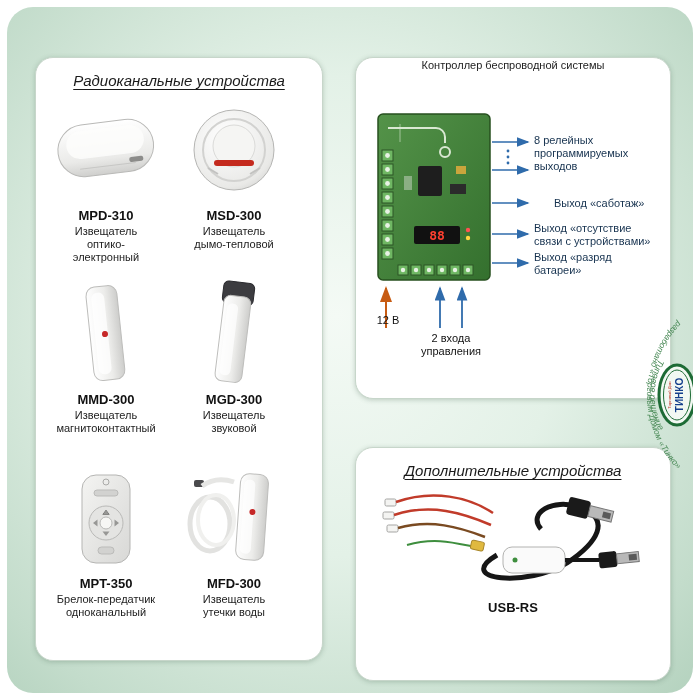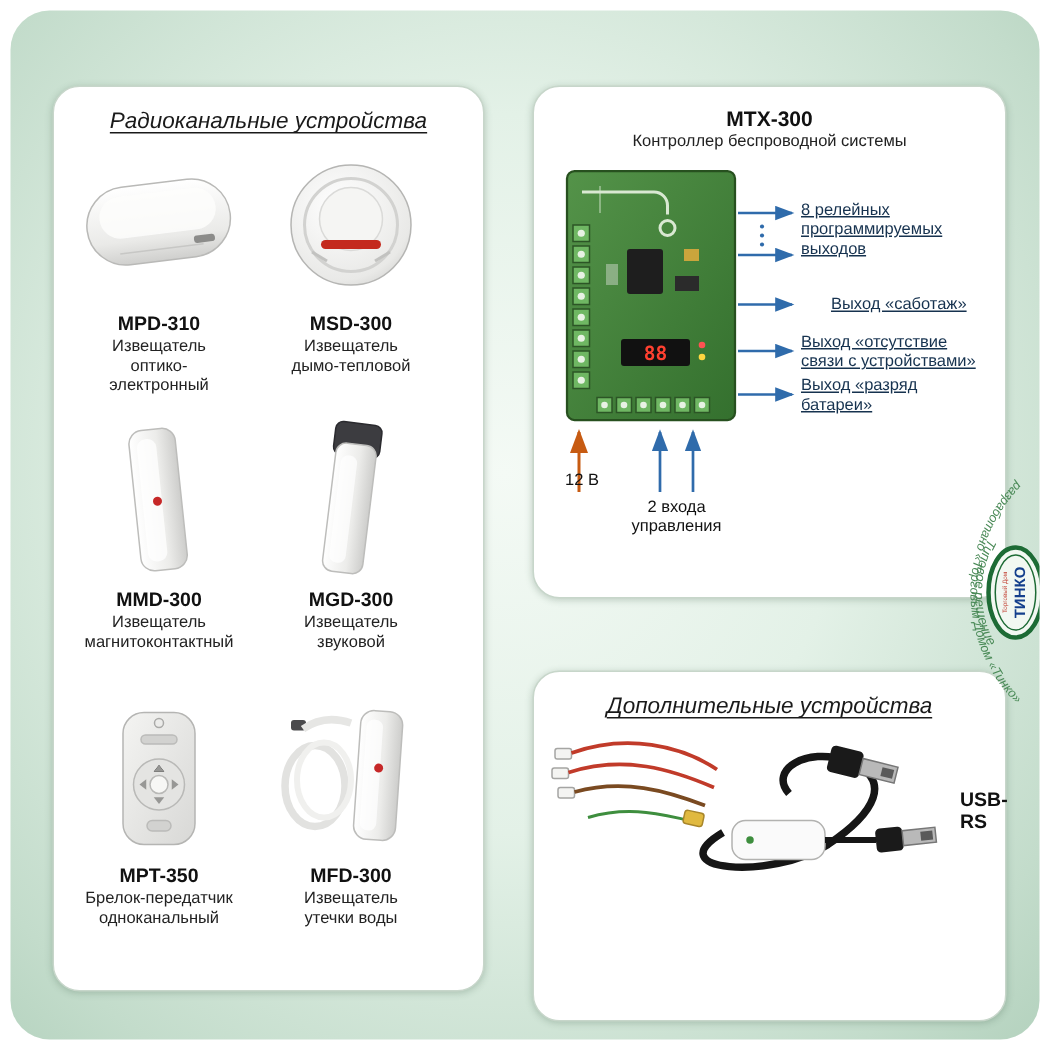--- a/index.html
+++ b/index.html
@@ -14,23 +14,23 @@
   .panel-title{font-style:italic;font-size:15px;text-align:center;margin-top:14px;color:#1a1a1a;}
   .panel-title span{text-decoration:underline;text-underline-offset:3px;}
   .grid{display:grid;grid-template-columns:1fr 1fr;padding:4px 24px 0 6px;}
   .product{display:flex;flex-direction:column;align-items:center;height:184px;}
   .prod-img{height:114px;display:flex;align-items:center;justify-content:center;}
   .prod-name{font-weight:bold;font-size:13px;color:#111;margin-top:1px;}
   .prod-desc{font-size:11px;color:#222;text-align:center;white-space:pre-line;line-height:1.18;margin-top:2px;}
   .ctrl-title{margin-top:13px;text-align:center;font-weight:bold;font-size:14px;color:#111;}
   .ctrl-sub{text-align:center;font-size:11px;color:#222;margin-top:1px;}
   .ctrl-svg{position:absolute;left:0;top:0;width:314px;height:340px;}
-  .out-label{position:absolute;font-size:11px;color:#16324f;white-space:pre-line;line-height:1.2;text-decoration:underline;}
+  .out-label{position:absolute;font-size:11px;color:#16324f;white-space:pre-line;line-height:1.2;}
   .blabel{position:absolute;font-size:11px;color:#111;text-align:center;white-space:pre-line;line-height:1.2;}
-  .extra-body{display:flex;align-items:center;}
+  .extra-body{display:flex;flex-direction:column;align-items:center;}
   .extra-img{height:118px;margin-top:2px;display:flex;align-items:center;justify-content:center;}
   .watermark{position:absolute;right:0px;top:300px;width:100px;height:175px;}
 </style>
 </head>
 <body>
 
 <div class="canvas">
 
   <div class="panel panel-radio">
     <div class="panel-title">
@@ -179,21 +179,20 @@
         </div>
         <div class="prod-name">MFD-300</div>
         <div class="prod-desc">Извещатель
 утечки воды</div>
       </div>
 
     </div>
   </div>
 
   <div class="panel panel-ctrl">
-    <div class="ctrl-title">MTX-300</div>
     <div class="ctrl-sub">Контроллер беспроводной системы</div>
 
     <svg class="ctrl-svg" viewBox="0 0 314 340">
       <defs>
         <linearGradient id="pcb" x1="0" y1="0" x2="1" y2="1">
           <stop offset="0" stop-color="#549349"></stop>
             <stop offset="1" stop-color="#34702e"></stop>
         </linearGradient>
         <marker id="ab" markerWidth="9" markerHeight="8" refX="7" refY="3" orient="auto">
           <path d="M0 0 L8 3 L0 6 z" fill="#2f6bab"></path>

